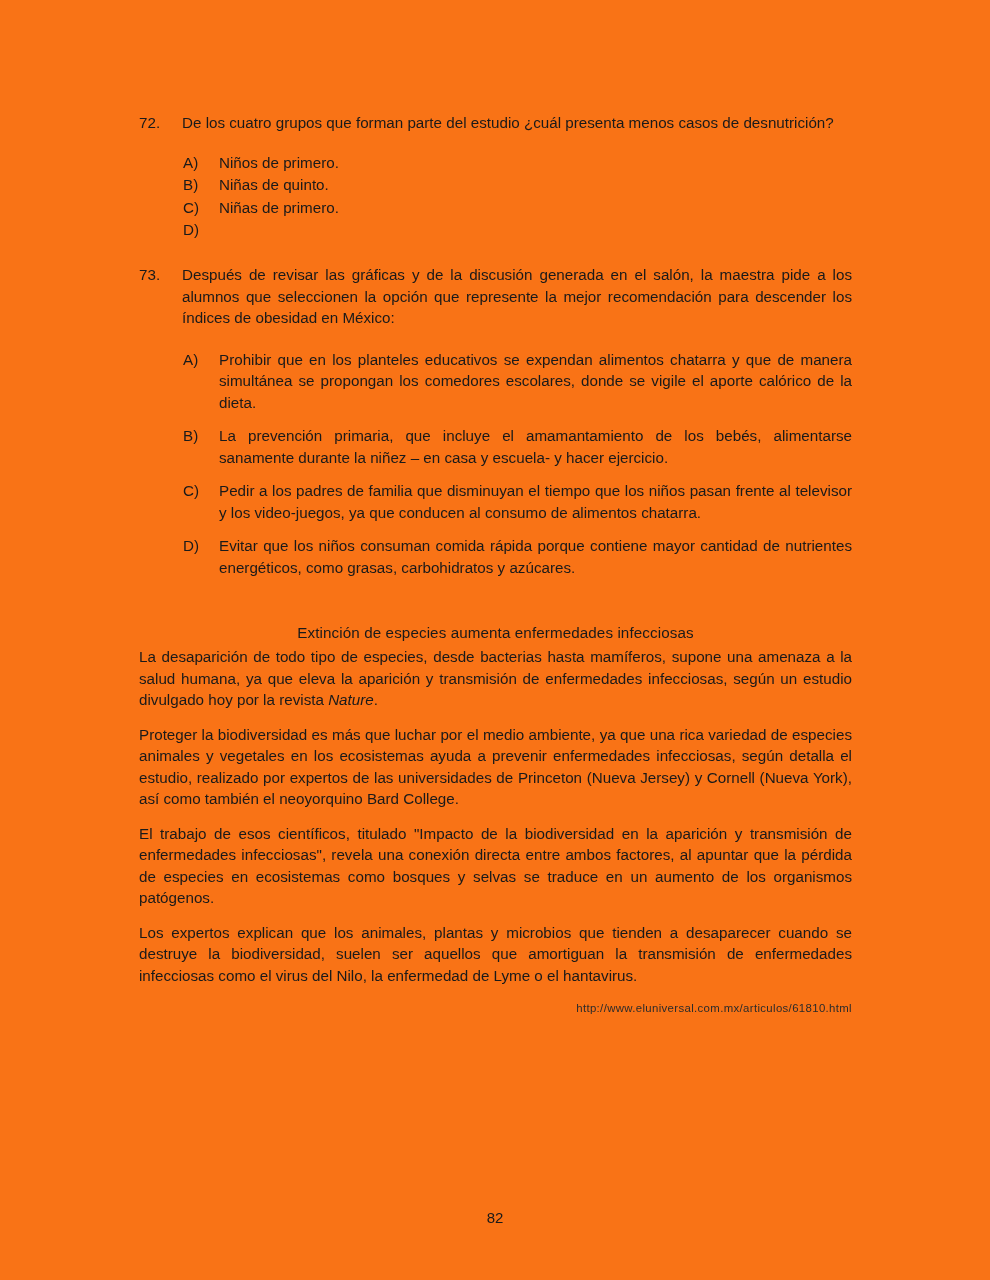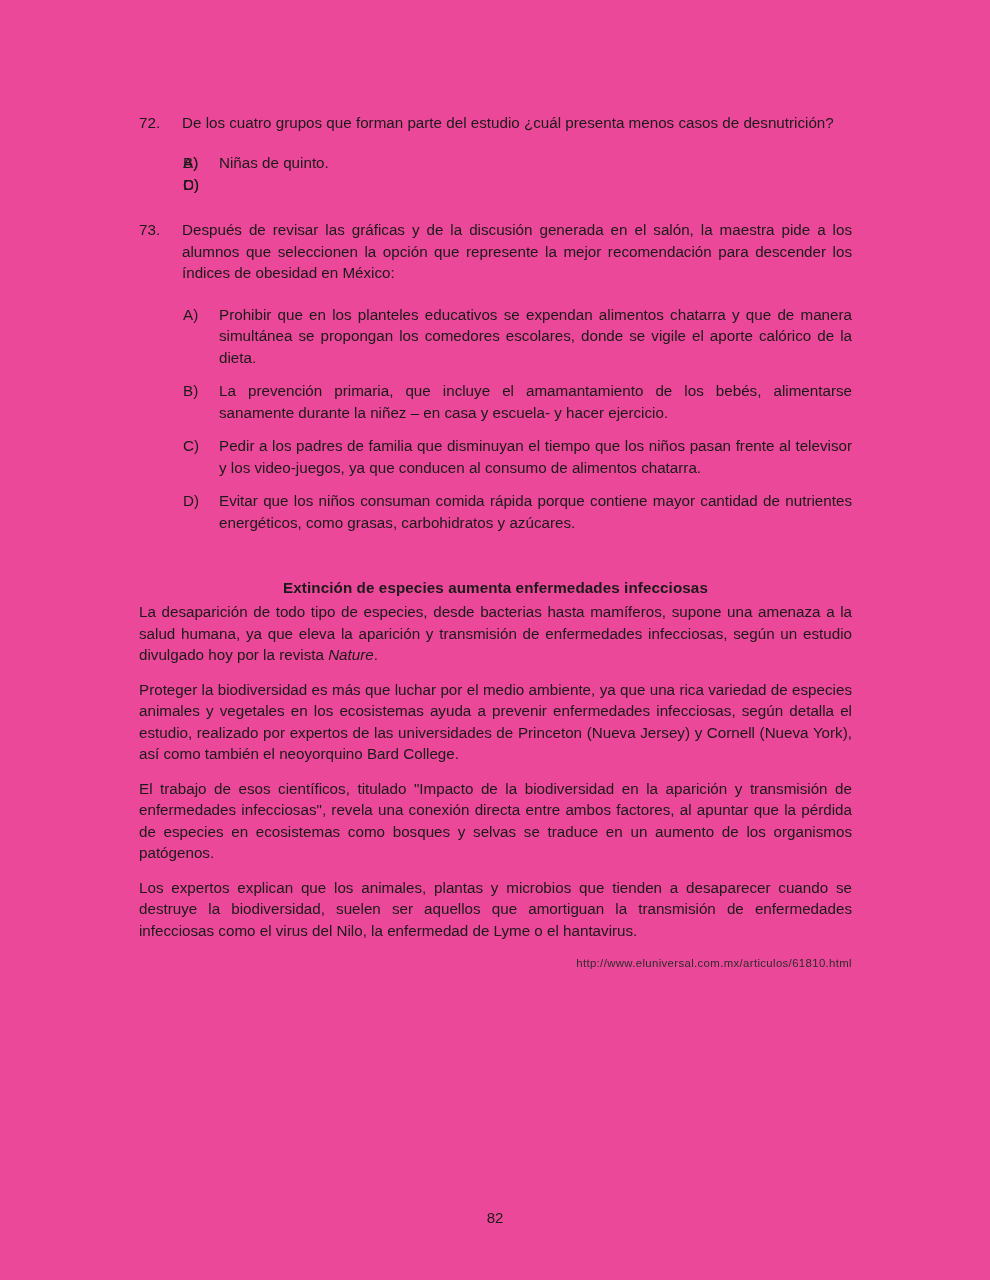--- a/index.html
+++ b/index.html
@@ -86,21 +86,21 @@
     text-align: left;
   }
   .option .otext { display: block; }
 
   
   .article { margin-top: 44px; }
 
   .article-title {
     font-size: 15.2px;
     line-height: 21px;
-    font-weight: bold;
+    font-weight: normal;
     text-align: center;
     margin: 4px 0 3px 0;
     letter-spacing: 0.1px;
   }
 
   .para {
     font-size: 15.2px;
     line-height: 21.5px;
     text-align: justify;
     text-justify: inter-word;
@@ -126,39 +126,41 @@
     width: 990px;
     text-align: center;
     font-size: 15px;
     line-height: 18px;
     color: #1a1a1a;
   }
 </style>
 </head>
 <body style="color: rgb(26, 26, 26);">
 
-<div class="page" style="background: #ec4899;">
+<div class="page" style="background: #f97316;">
 
   <div class="content">
 
     <div class="question">
       <span class="qnum">72.</span>
       <span class="qtext">De los cuatro grupos que forman parte del estudio ¿cuál presenta menos casos de desnutrición?</span>
     </div>
 
     <ul class="options tight">
       <li class="option">
         <span class="olet">A)</span>
+        <span class="otext">Niños de primero.</span>
       </li>
       <li class="option">
         <span class="olet">B)</span>
         <span class="otext">Niñas de quinto.</span>
       </li>
       <li class="option">
         <span class="olet">C)</span>
+        <span class="otext">Niñas de primero.</span>
       </li>
       <li class="option">
         <span class="olet">D)</span>
       </li>
     </ul>
 
     <div class="question" style="margin-top:46px;">
       <span class="qnum">73.</span>
       <span class="qtext">Después de revisar las gráficas y de la discusión generada en el salón, la maestra pide a los alumnos que seleccionen la opción que represente la mejor recomendación para descender los índices de obesidad en México:</span>
     </div>

